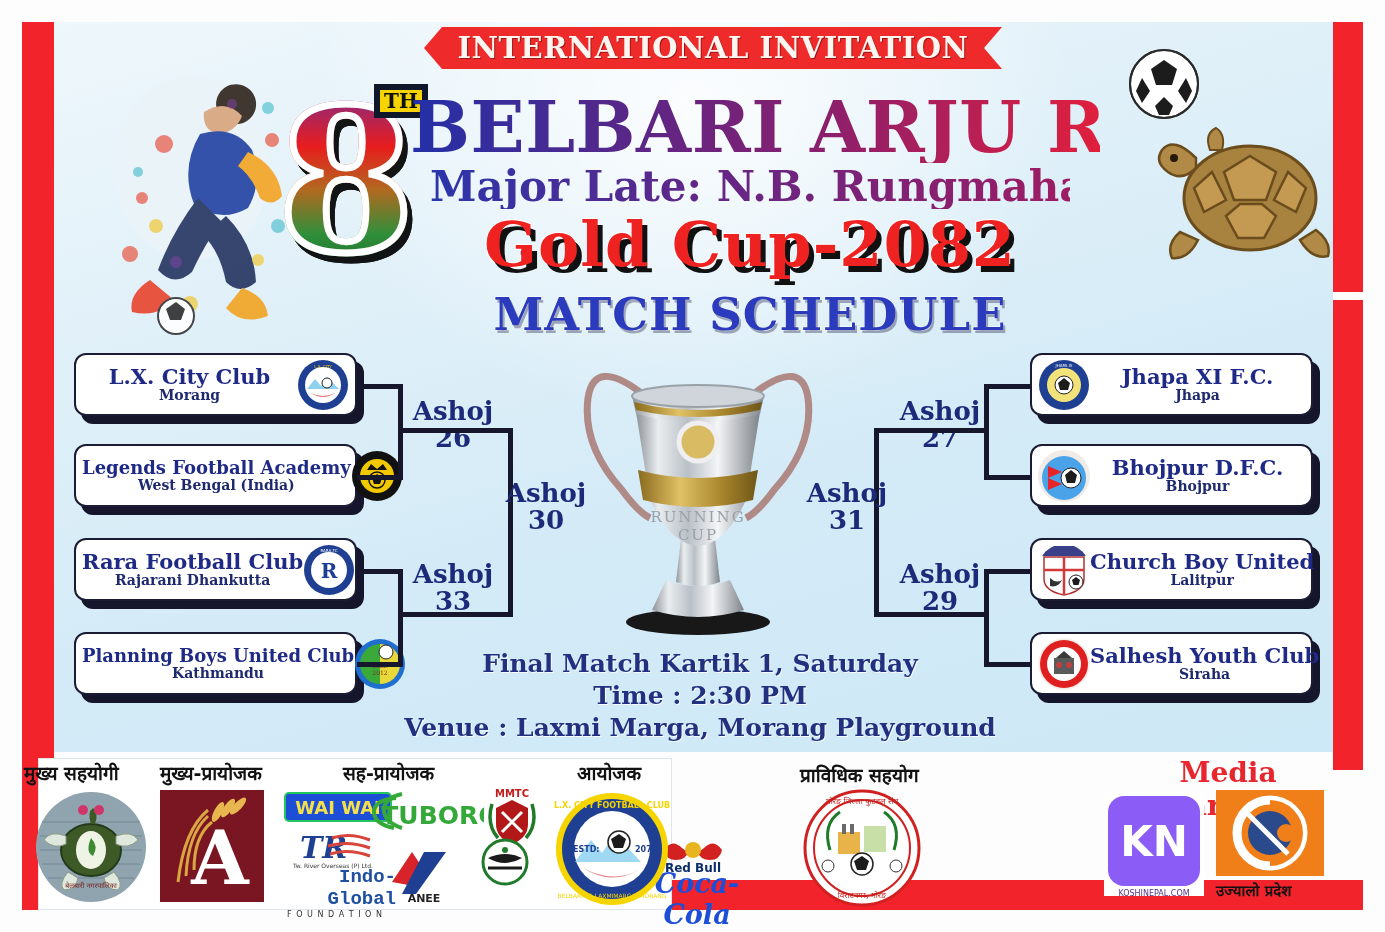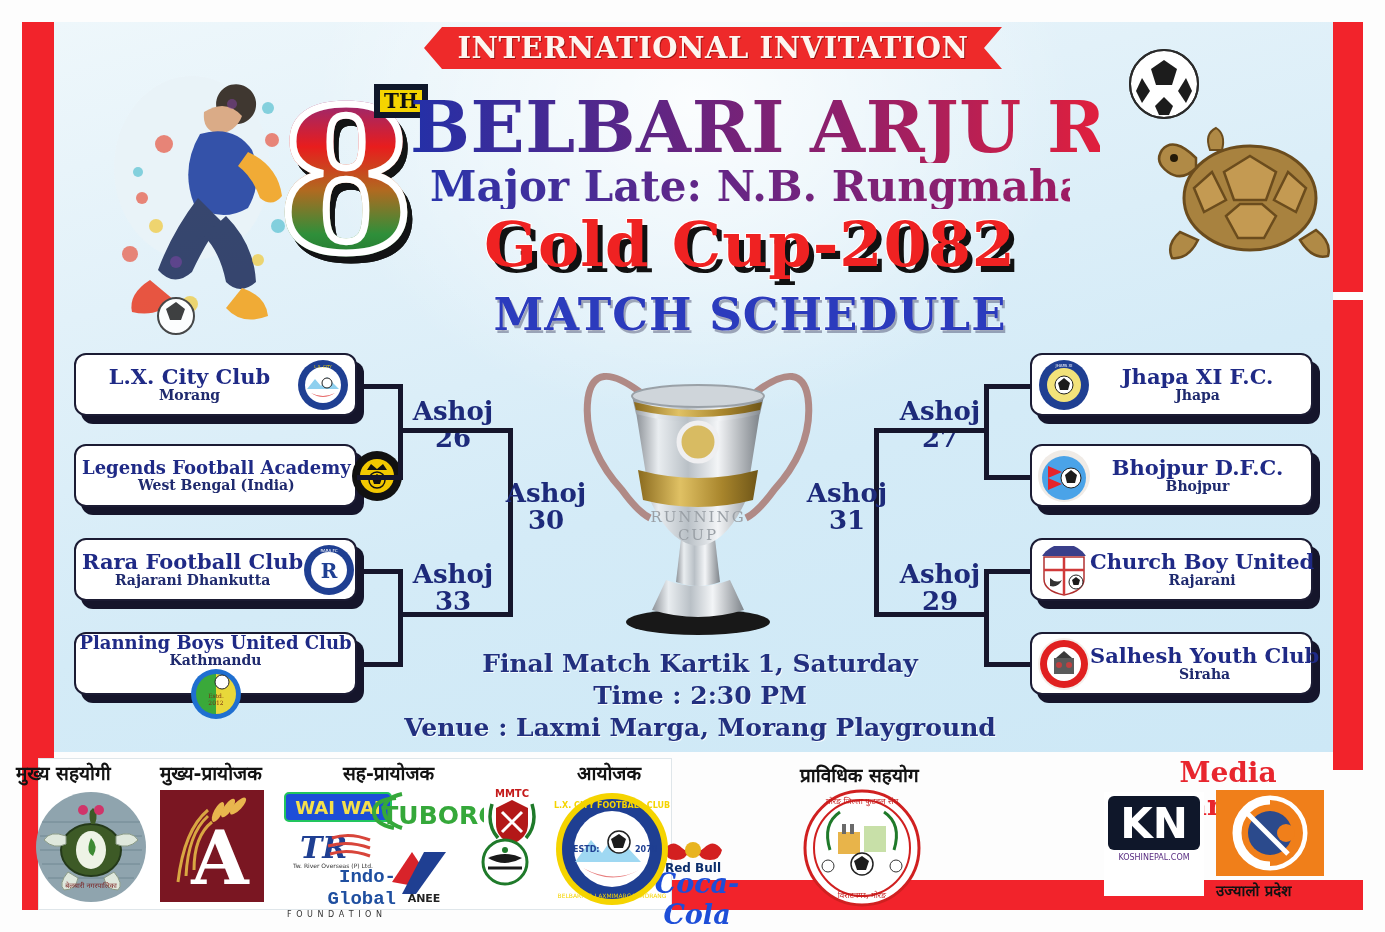--- a/index.html
+++ b/index.html
@@ -274,21 +274,21 @@
         <div class="loc">Rajarani Dhankutta</div>
       </div>
       <svg class="crest" viewBox="0 0 52 52">
         <circle cx="26" cy="26" r="25" fill="#1f3f92"></circle>
           <circle cx="26" cy="26" r="18" fill="#fff"></circle>
         <text x="26" y="34" font-size="20" fill="#1f3f92" text-anchor="middle" font-family="DejaVu Serif" font-weight="bold">R</text>
         <text x="26" y="8" font-size="4" fill="#fff" text-anchor="middle" font-family="DejaVu Sans">RARA FC</text>
       </svg>
     </div>
 
-    <div class="team" style="left:20px; top:292px;flex-direction:column;">
+    <div class="team" style="left:20px; top:292px;">
       <div class="txt">
         <div class="nm sm">Planning Boys United Club</div>
         <div class="loc">Kathmandu</div>
       </div>
       <svg class="crest" viewBox="0 0 52 52">
         <circle cx="26" cy="26" r="25" fill="#1f6fd0"></circle>
         <path d="M26 6 a20 20 0 0 0 0 40 z" fill="#3aa93a"></path>
         <path d="M26 6 a20 20 0 0 1 0 40 z" fill="#e8d83a"></path>
         <circle cx="32" cy="14" r="7" fill="#fff" stroke="#222" stroke-width="1"></circle>
         <text x="26" y="30" font-size="6" fill="#7a2f12" text-anchor="middle" font-family="DejaVu Serif">Estd.</text>
@@ -352,21 +352,21 @@
       <svg class="crest" viewBox="0 0 52 52">
         <rect x="2" y="2" width="48" height="10" fill="#3a3f8a"></rect>
         <path d="M6 13 h40 v22 q0 12 -20 16 q-20 -4 -20 -16z" fill="#fff" stroke="#b03030" stroke-width="1.5"></path>
         <path d="M26 13 v38 M6 26 h40" stroke="#d03a3a" stroke-width="2.5"></path>
         <circle cx="38" cy="38" r="7" fill="#fff" stroke="#222" stroke-width="1"></circle>
         <path d="M38 33 l4 3 -1.5 5 h-5 l-1.5 -5z" fill="#1c1c1c"></path>
         <path d="M12 34 q6 6 12 2 q-4 8 -12 6z" fill="#333"></path>
       </svg>
       <div class="txt">
         <div class="nm">Church Boy United</div>
-        <div class="loc">Rajarani</div>
+        <div class="loc">Lalitpur</div>
       </div>
     </div>
 
     <div class="team" style="left:976px; top:292px;">
       <svg class="crest" viewBox="0 0 52 52">
         <rect x="0" y="0" width="52" height="52" fill="#f5f0ec"></rect>
         <circle cx="26" cy="26" r="24" fill="#e02020"></circle>
           <circle cx="26" cy="26" r="17" fill="#fff"></circle>
         <rect x="16" y="20" width="20" height="16" fill="#5a5a5a"></rect>
         <path d="M18 20 l8 -7 8 7z" fill="#3a3a3a"></path>
@@ -438,21 +438,21 @@
   </svg>
 
   <div class="final">
     <div>Final Match Kartik 1, Saturday</div>
     <div>Time : 2:30 PM</div>
     <div>Venue : Laxmi Marga, Morang Playground</div>
   </div>
 
   <div class="sponsor-white"></div>
 
-  <div class="sp-head" style="left:16px;  top:760px;">मुख्य सहयोगी</div>
+  <div class="sp-head" style="left:24px;  top:760px;">मुख्य सहयोगी</div>
   <div class="sp-head" style="left:160px; top:760px;">मुख्य-प्रायोजक</div>
   <div class="sp-head" style="left:343px; top:760px;">सह-प्रायोजक</div>
   <div class="sp-head" style="left:577px; top:760px;">आयोजक</div>
   <div class="sp-head" style="left:800px; top:762px;">प्राविधिक सहयोग</div>
   <div class="media-head">Media Partner</div>
 
   <svg class="logo-box" style="left:32px; top:788px; width:118px; height:118px;" viewBox="0 0 118 118">
     <circle cx="59" cy="59" r="55" fill="#8fa4ae"></circle>
     <g stroke="#5d7682" stroke-width="1" opacity=".6">
       <path d="M10 34 h98 M8 48 h102 M8 62 h102 M10 76 h98 M16 90 h86"></path>
@@ -568,21 +568,21 @@
     <path d="M62 38 h22 v26 h-22z" fill="#c8e0a8"></path>
     <circle cx="60" cy="76" r="11" fill="#fff" stroke="#222" stroke-width="1.5"></circle>
     <path d="M60 68 l7 5 -3 9 h-9 l-3 -9z" fill="#1c1c1c"></path>
     <circle cx="26" cy="78" r="6" fill="#fff" stroke="#333" stroke-width="1"></circle>
     <circle cx="94" cy="78" r="6" fill="#fff" stroke="#333" stroke-width="1"></circle>
     <text x="60" y="16" font-size="8" fill="#c41a1a" text-anchor="middle" font-family="DejaVu Sans">मोरङ जिल्ला फुटबल संघ</text>
     <text x="60" y="110" font-size="8" fill="#c41a1a" text-anchor="middle" font-family="DejaVu Sans">विराटनगर, मोरङ</text>
   </svg>
 
   <div class="logo-box" style="left:1104px; top:792px; width:100px; height:104px; background:#ffffff; padding:4px;">
-    <div style="width:92px; height:54px; background:#0f172a; border-radius:6px; display:flex; align-items:center; justify-content:center;">
+    <div style="width:92px; height:90px; background:#8b5cf6; border-radius:16px; display:flex; align-items:center; justify-content:center;">
       <span style="color:#fff; font-size:42px; font-weight:bold; font-family:'DejaVu Sans',sans-serif;">KN</span>
     </div>
     <div class="lg-cap" style="color:#5a2d82; margin-top:3px;">KOSHINEPAL.COM</div>
   </div>
 
   <div class="logo-box" style="left:1216px; top:790px; width:108px; height:112px;">
     <svg viewBox="0 0 108 86" style="width:108px;height:86px;">
       <rect x="0" y="0" width="108" height="86" fill="#f07f1a"></rect>
       <circle cx="54" cy="43" r="33" fill="none" stroke="#fff" stroke-width="9"></circle>
       <path d="M54 10 a33 33 0 0 1 0 66 z" fill="#f07f1a"></path>

